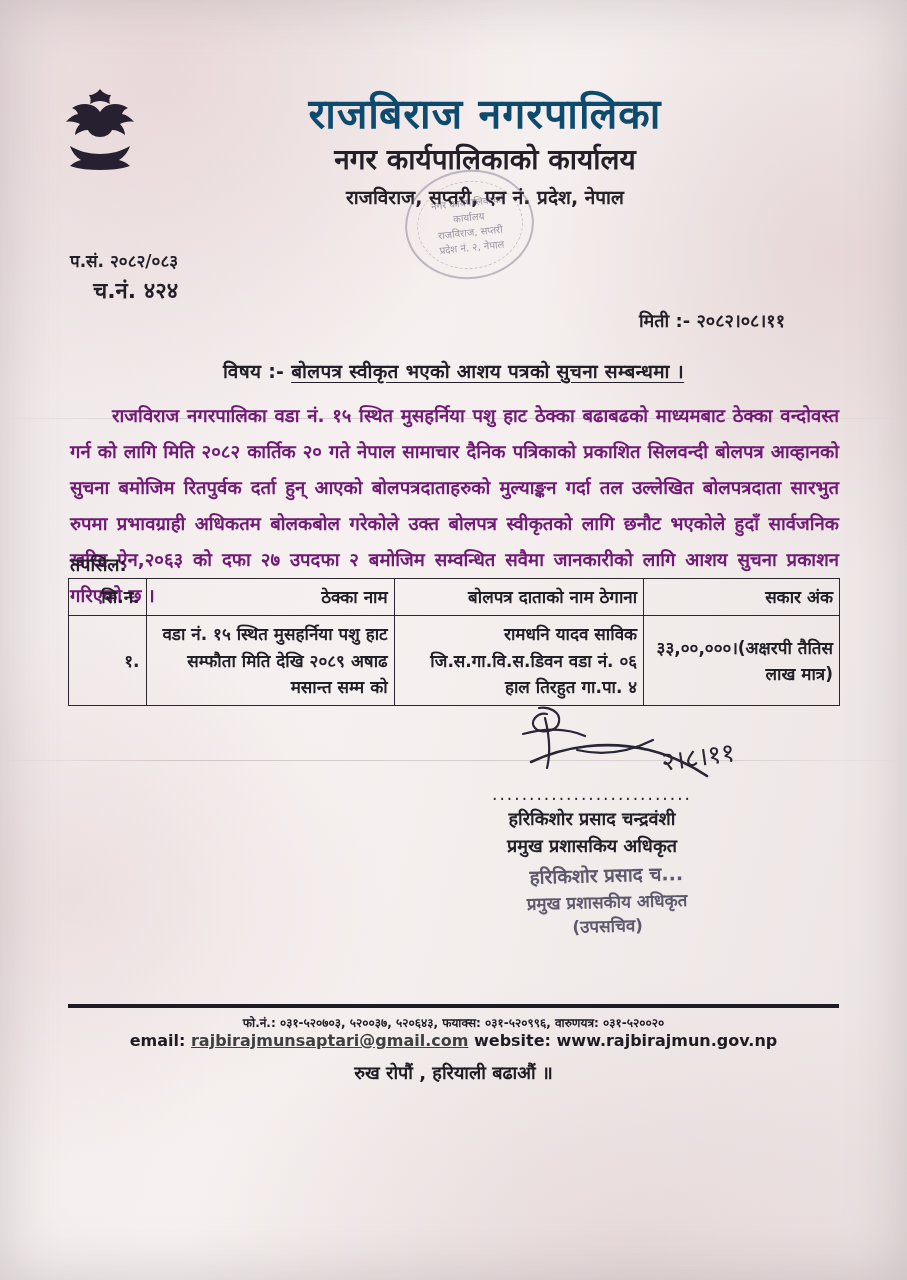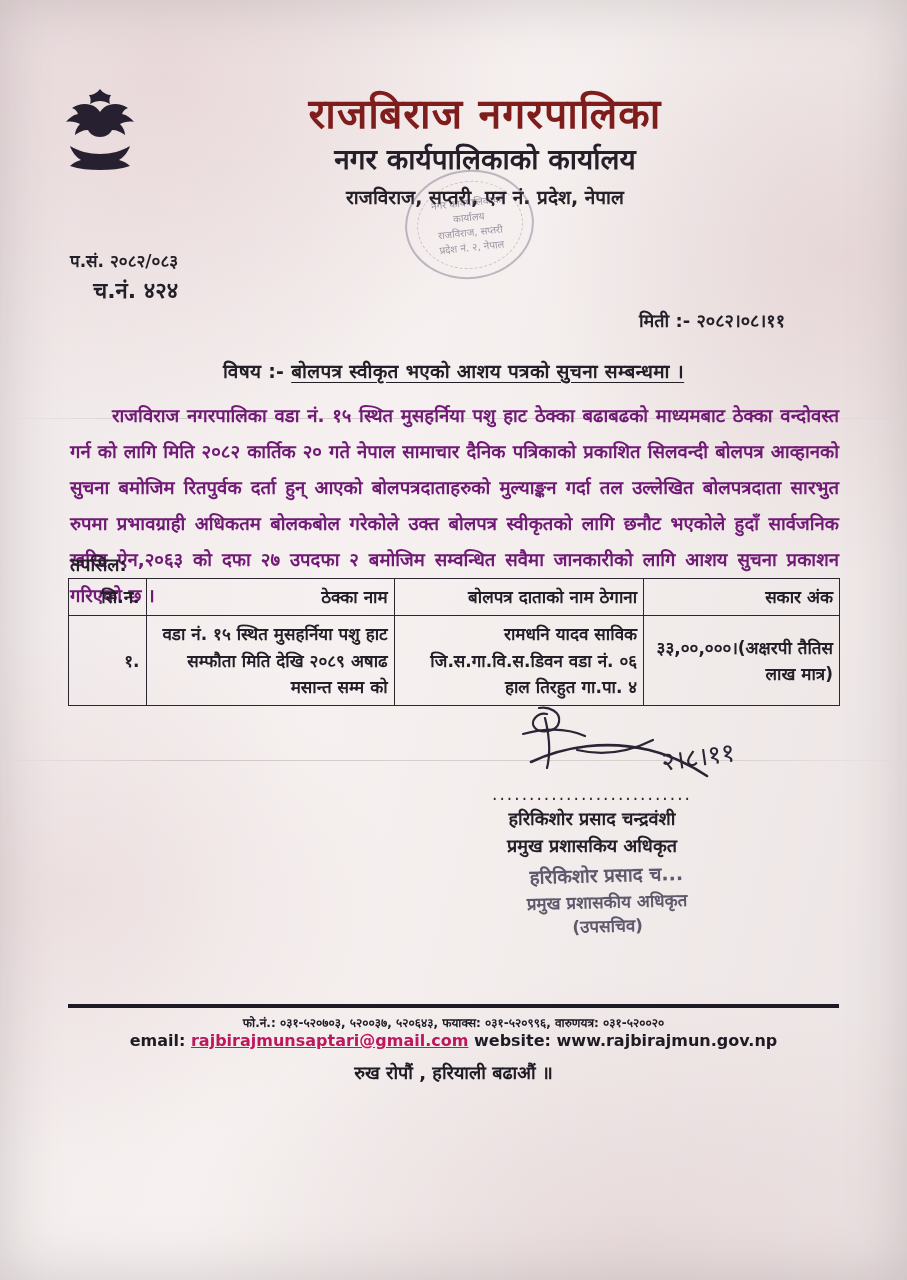--- a/index.html
+++ b/index.html
@@ -54,21 +54,21 @@
     left: 185px;
     top: 92px;
     width: 600px;
     text-align: center;
   }
   .org-name {
     font-family: "DejaVu Sans", sans-serif;
     font-size: 41px;
     font-weight: 700;
     letter-spacing: 1px;
-    color: #7f1d1d;
+    color: #0c4a6e;
     line-height: 1.12;
   }
   .org-sub {
     font-family: "DejaVu Sans", sans-serif;
     font-size: 28px;
     font-weight: 700;
     color: #241f28;
     margin-top: 6px;
     line-height: 1.15;
   }
@@ -274,21 +274,21 @@
   .footer .phones {
     font-size: 12px;
     font-weight: 700;
   }
   .footer .emails {
     font-size: 16px;
     font-weight: 700;
     margin-bottom: 10px;
   }
   .footer .emails a {
-    color: #be185d;
+    color: #404040;
     text-decoration: underline;
   }
   .footer .tagline {
     font-size: 18px;
     font-weight: 700;
   }
   .fold-line {
     position: absolute;
     left: 0; right: 0;
     height: 1px;

